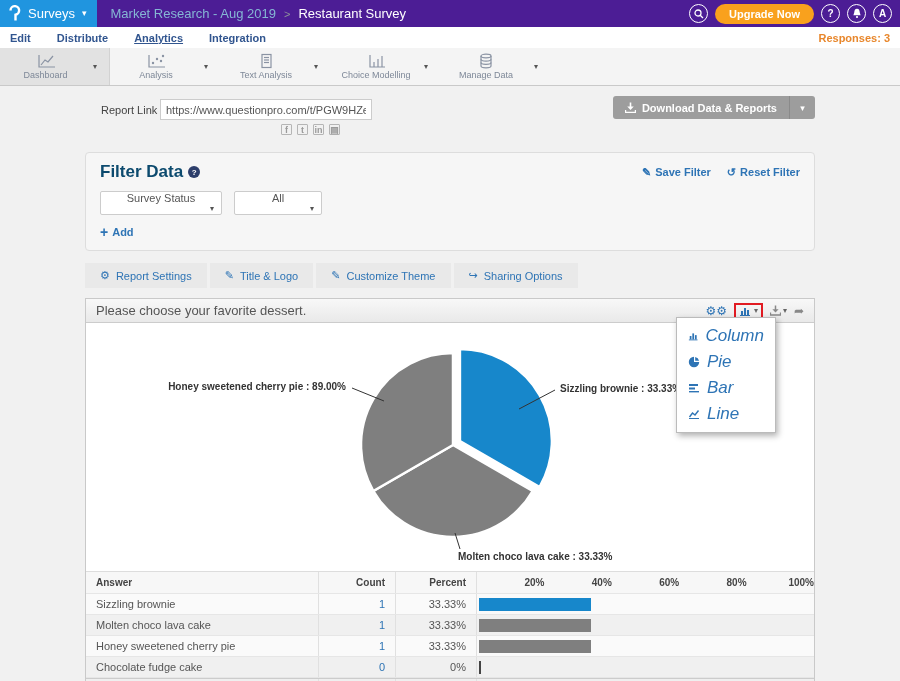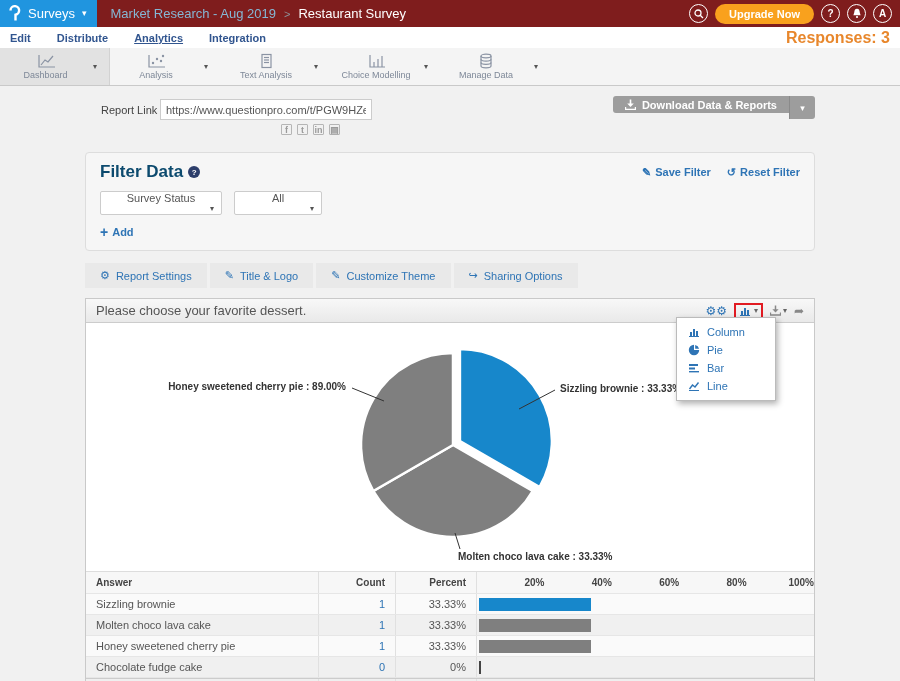--- a/index.html
+++ b/index.html
@@ -1,40 +1,40 @@
 <!DOCTYPE html>
 <html><head>
 <meta charset="utf-8">
 <style>
   * { margin:0; padding:0; box-sizing:border-box; }
   html,body { width:900px; height:681px; overflow:hidden;
     font-family:"Liberation Sans", sans-serif; background:#f1f1f1; }
 
   
-  .topbar { height:27px; background:#7f1d1d; display:flex; align-items:center; color:#fff; }
+  .topbar { height:27px; background:#4c1d95; display:flex; align-items:center; color:#fff; }
   .logo-block { height:27px; background:#2095df; display:flex; align-items:center; padding:0 10px 0 8px; gap:7px; }
   .logo-glyph svg { display:block; }
   .product-name { font-size:13px; color:#fff; }
   .caret { font-size:9px; line-height:1; }
   .breadcrumb { display:flex; align-items:center; gap:8px; margin-left:14px; font-size:13px; }
   .crumb-parent { color:#85b7d4; cursor:pointer; }
   .crumb-sep { color:#8d9299; font-size:11px; }
   .crumb-current { color:#ffffff; }
   .topbar-right { margin-left:auto; display:flex; align-items:center; gap:7px; padding-right:8px; }
   .circle-btn { width:19px; height:19px; border:1.5px solid #fff; border-radius:50%;
     display:flex; align-items:center; justify-content:center; font-size:10px; font-weight:bold; color:#fff; cursor:pointer; }
   .upgrade-btn { background:#f9a11d; color:#fff; font-size:11px; font-weight:bold;
     border:none; border-radius:11px; padding:4px 14px; cursor:pointer; }
 
   
   .navrow { height:21px; background:#fff; display:flex; align-items:center; padding:0 10px; }
   .nav-links { display:flex; gap:26px; }
   .nav-link { font-size:11px; font-weight:bold; color:#31558f; text-decoration:none; cursor:pointer; }
   .nav-link.active { text-decoration:underline; }
-  .responses { margin-left:auto; font-size:16px; font-weight:bold; color:#e8872c; cursor:pointer; }
+  .responses { margin-left:auto; font-size:11px; font-weight:bold; color:#e8872c; cursor:pointer; }
 
   
   .toolbar { height:38px; background:#f4f4f4; border-bottom:1px solid #c9c9c9; display:flex; align-items:stretch; }
   .tool-group { width:110px; display:flex; align-items:center; justify-content:center; gap:2px; cursor:pointer; }
   .tool-group.active { background:#e2e2e2; border-right:1px solid #d2d2d2; }
   .tool-center { display:flex; flex-direction:column; align-items:center; justify-content:center; gap:1px; flex:1; }
   .tool-label { font-size:9px; color:#7e8898; }
   .tool-caret { font-size:8px; color:#555; width:16px; }
   .tool-icon svg { display:block; }
 
@@ -43,21 +43,21 @@
 
   .report-row { position:relative; height:46px; }
   .report-label { position:absolute; left:16px; top:4px; font-size:11px; font-weight:normal; color:#444; line-height:20px; }
   .report-input { position:absolute; left:75px; top:3px; width:212px; height:21px; border:1px solid #ccc;
     font-size:11px; color:#555; padding:0 5px; font-family:"Liberation Sans", sans-serif; background:#fff; }
   .social-row { position:absolute; left:196px; top:28px; display:flex; gap:5px; }
   .social-icon { font-size:9px; font-weight:bold; color:#9a9a9a; border:1px solid #b5b5b5; border-radius:1px;
     width:11px; height:11px; display:flex; align-items:center; justify-content:center; cursor:pointer; }
   .download-group { position:absolute; right:0; top:0; display:flex; }
   .download-main { background:#9d9d9d; color:#fff; border:none; font-size:11px; font-weight:bold;
-    padding:4px 12px; border-radius:3px 0 0 3px; display:flex; align-items:center; gap:6px; cursor:pointer; height:17px; }
+    padding:4px 12px; border-radius:3px 0 0 3px; display:flex; align-items:center; gap:6px; cursor:pointer; height:23px; }
   .download-caret { background:#9d9d9d; color:#fff; border:none; border-left:1px solid #8a8a8a;
     width:26px; border-radius:0 3px 3px 0; font-size:9px; cursor:pointer; height:23px; }
 
   
   .filter-panel { margin-top:10px; background:#f6f6f6; border:1px solid #ddd; border-radius:4px; padding:9px 14px 10px; }
   .filter-head { display:flex; align-items:center; }
   .filter-title { font-size:17px; font-weight:bold; color:#0c4a6e; }
   .help-badge { width:12px; height:12px; background:#2d3e6b; color:#fff; border-radius:50%;
     font-size:8px; font-weight:bold; display:inline-flex; align-items:center; justify-content:center; margin-left:5px; cursor:pointer; }
   .filter-actions { margin-left:auto; display:flex; gap:16px; }
@@ -84,21 +84,21 @@
     display:flex; align-items:center; padding:0 10px; }
   .chart-title { font-size:13px; color:#555; }
   .chart-tools { margin-left:auto; display:flex; align-items:center; gap:7px; }
   .gears-ic { color:#2e74b5; font-size:12px; cursor:pointer; }
   .charttype-box { border:2px solid #e11b22; display:flex; align-items:center; gap:3px; padding:1px 3px; cursor:pointer; }
   .mini-caret { font-size:8px; color:#666; }
   .gray-ic { color:#888; font-size:12px; cursor:pointer; display:flex; align-items:center; gap:2px; }
 
   .chart-menu { position:absolute; top:18px; right:38px; width:100px; background:#fff; border:1px solid #bbb;
     box-shadow:2px 3px 6px rgba(0,0,0,.3); padding:5px 0; z-index:20; }
-  .menu-item { display:flex; align-items:center; gap:7px; padding:3px 11px; font-size:11px; color:#2e74b5; cursor:pointer; }
+  .menu-item { display:flex; align-items:center; gap:7px; padding:3px 11px; font-size:17px; color:#2e74b5; cursor:pointer;font-style:italic; }
   .menu-item svg { display:block; }
 
   .pie-area { position:relative; height:248px; }
   .pie-svg { position:absolute; left:0; top:0; }
   .pie-label { position:absolute; font-size:10px; font-weight:bold; color:#333; white-space:nowrap; }
   .lbl-sizzling { left:474px; top:60px; }
   .lbl-honey { right:468px; top:58px; }
   .lbl-molten { left:372px; top:228px; }
 
   

